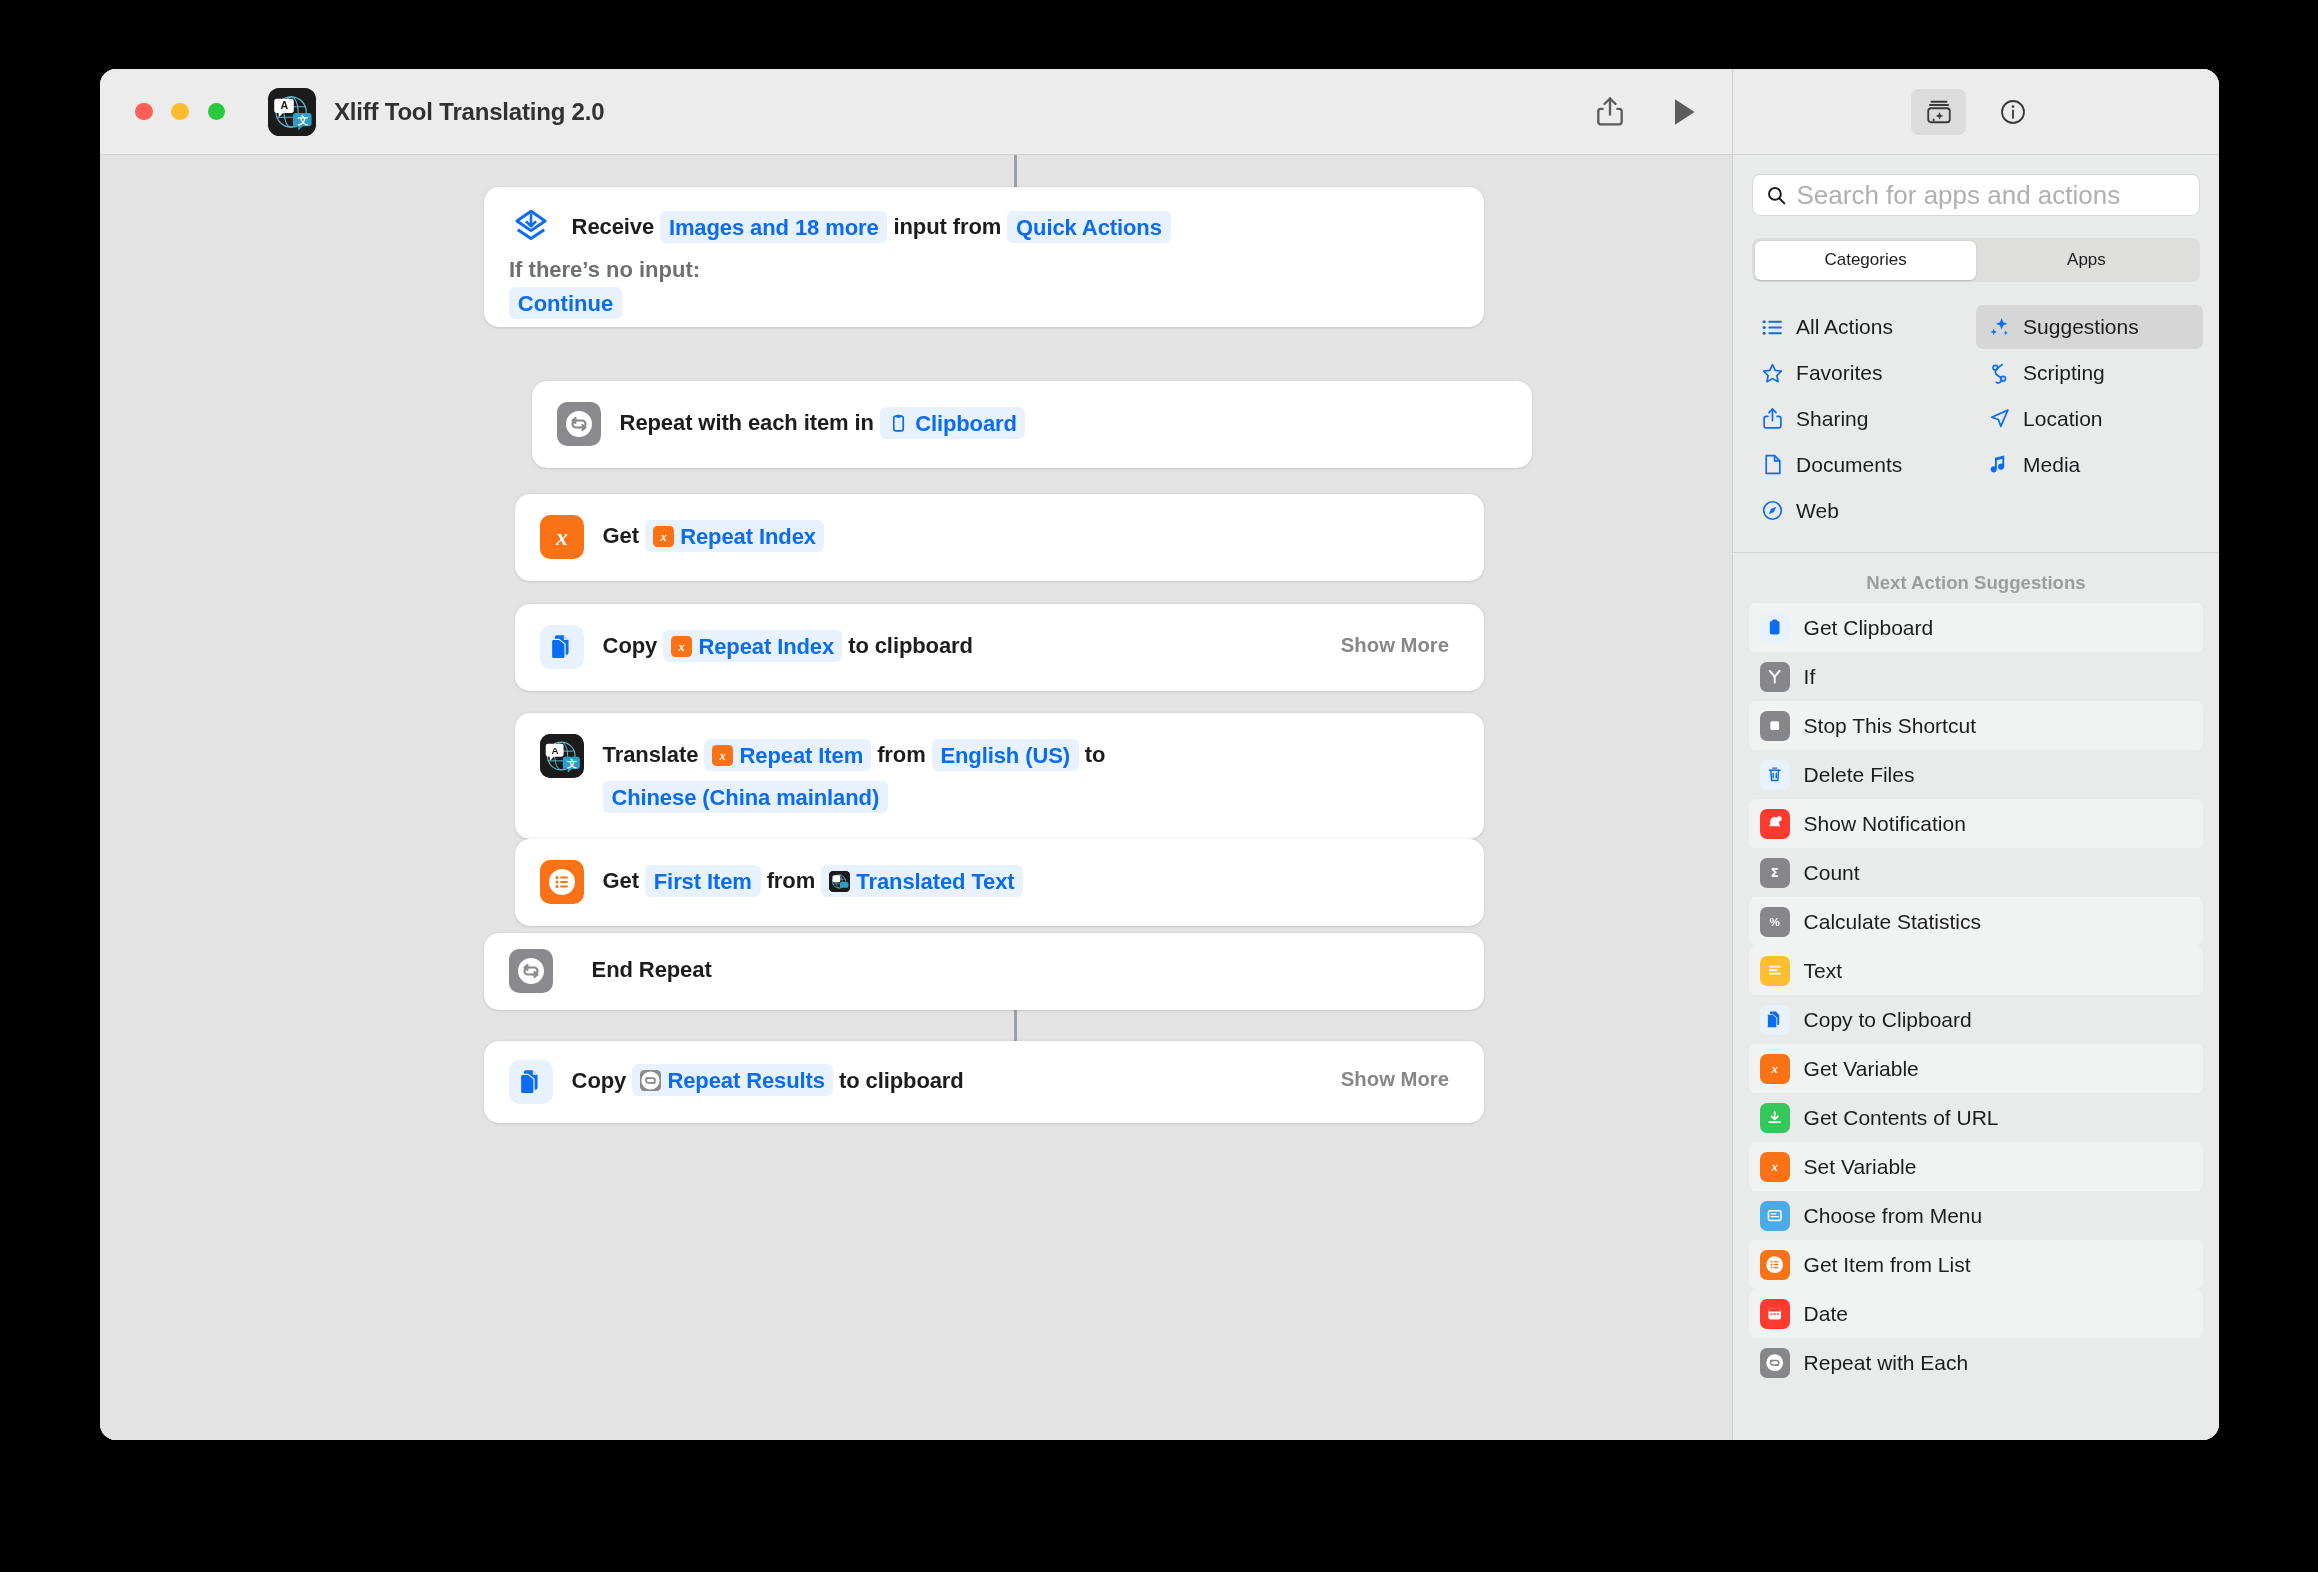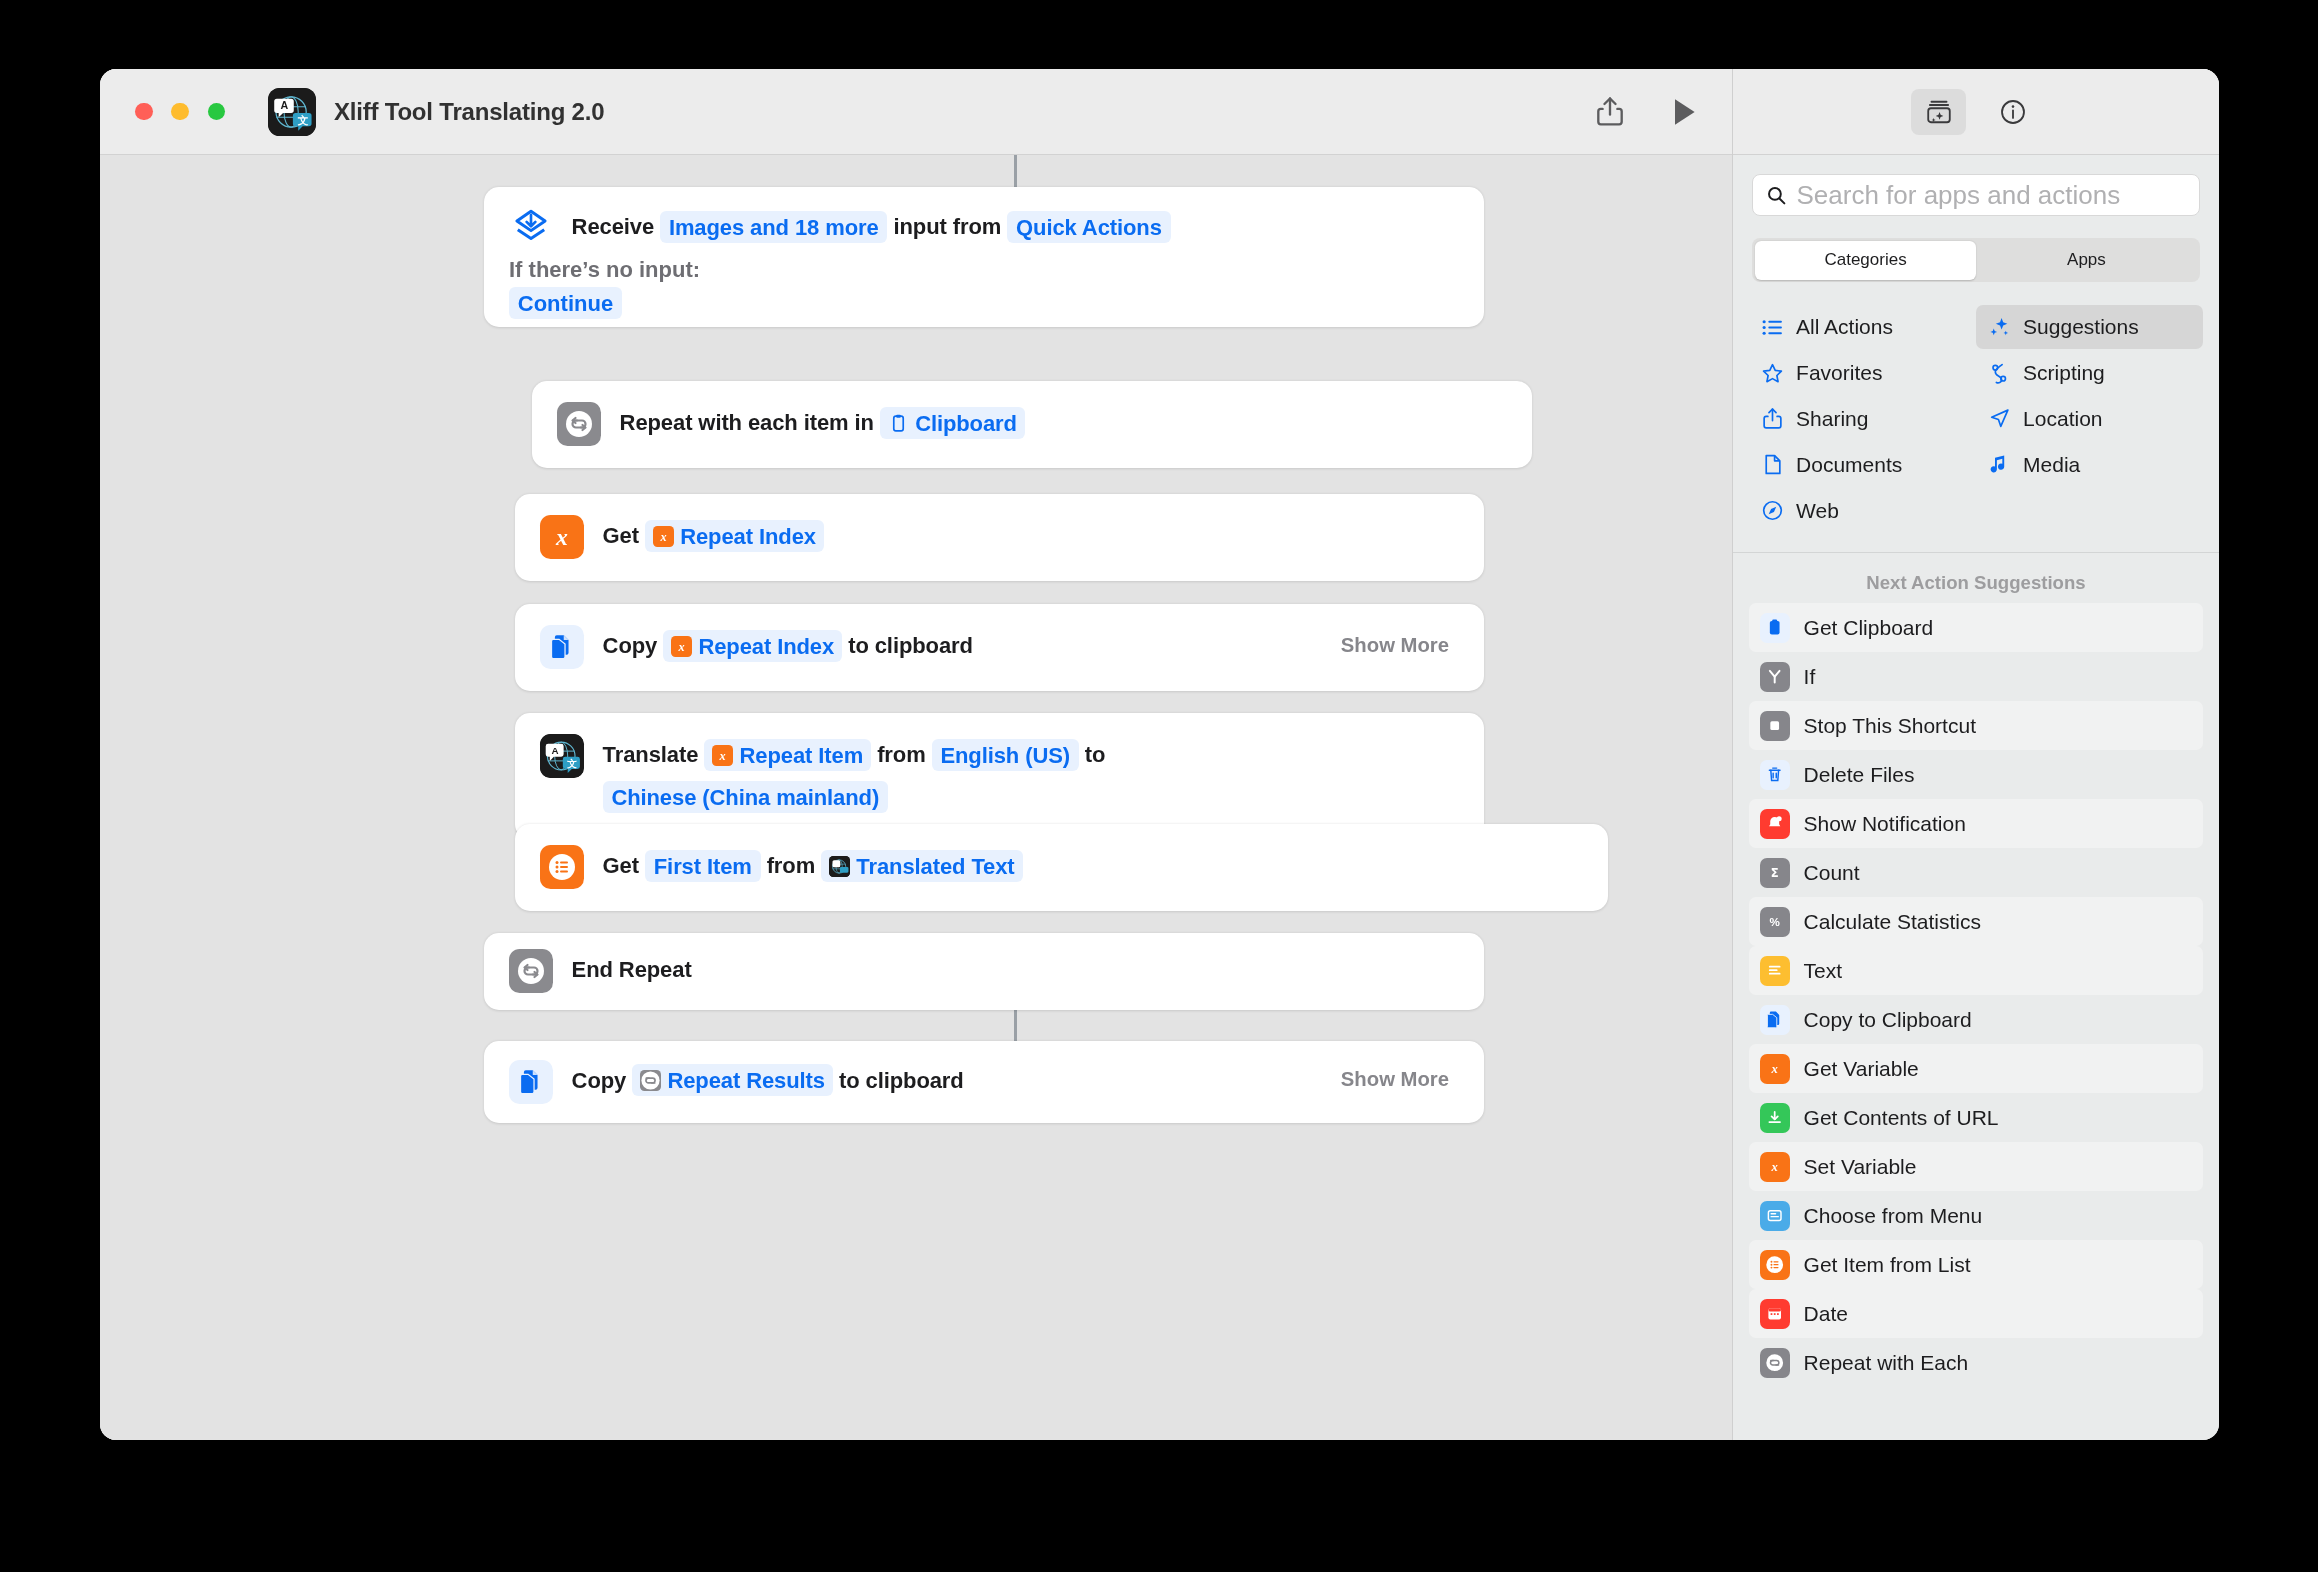--- a/index.html
+++ b/index.html
@@ -388,21 +388,21 @@
                     <text x="12" y="17" font-size="14" font-style="italic" font-weight="700" fill="#fff" text-anchor="middle" font-family="Liberation Serif, serif">x</text>
                   </svg></span><span>Repeat Item</span></span>
             <span class="plain">from</span>
             <span class="tok noicon">English (US)</span>
             <span class="plain">to</span>
             <span class="tok noicon">Chinese (China mainland)</span>
           </div>
         </div>
       </div>
 
-      <div class="action" style="left:415px;top:669px;width:1093px;height:87px;">
+      <div class="action" style="left:415px;top:684px;width:969px;height:87px;">
         <div class="ablock-inner" style="padding:21px 0;">
           <div class="aicon" style="background:#f97316;">
             <svg width="30" height="30" viewBox="0 0 30 30">
               <circle cx="15" cy="15" r="13" fill="#fff"></circle>
               <g fill="#f97316">
                 <circle cx="10" cy="10.5" r="1.5"></circle>
                   <rect x="13" y="9.5" width="8" height="2" rx="1"></rect>
                 <circle cx="10" cy="15" r="1.5"></circle>
                   <rect x="13" y="14" width="8" height="2" rx="1"></rect>
                 <circle cx="10" cy="19.5" r="1.5"></circle>
@@ -420,21 +420,21 @@
                     <ellipse cx="26" cy="27" rx="8" ry="17" fill="none" stroke="#5fb6d0" stroke-width="1.6"></ellipse>
                     <path d="M9.5 21 H42.5 M9.5 33 H42.5" stroke="#5fb6d0" stroke-width="1.6"></path>
                     <rect x="9" y="11" width="20" height="18" rx="4" fill="#fff"></rect>
                     <path d="M31 28 h16 a3 3 0 0 1 3 3 v9 a3 3 0 0 1 -3 3 h-16 a3 3 0 0 1 -3 -3 v-9 a3 3 0 0 1 3 -3z" fill="#2e9ec4"></path>
                   </svg></span><span>Translated Text</span></span>
           </div>
         </div>
       </div>
 
       <div class="action" style="left:384px;top:778px;width:1000px;height:77px;">
-        <div class="ablock-inner" style="padding:16px 0;">
+        <div class="ablock-inner" style="padding:16px 0;gap:20px;">
           <div class="aicon" style="background:#8a8a8e;">
             <svg width="30" height="30" viewBox="0 0 30 30">
               <circle cx="15" cy="15" r="13" fill="#fff"></circle>
               <path d="M9 11.5 h9 a3.5 3.5 0 0 1 0 7 h-1" fill="none" stroke="#8a8a8e" stroke-width="2.2" stroke-linecap="round"></path>
               <path d="M21 18.5 h-9 a3.5 3.5 0 0 1 0 -7 h1" fill="none" stroke="#8a8a8e" stroke-width="2.2" stroke-linecap="round"></path>
               <path d="M11.5 9 L8.5 11.5 L11.5 14" fill="none" stroke="#8a8a8e" stroke-width="2.2" stroke-linecap="round" stroke-linejoin="round"></path>
               <path d="M18.5 16 L21.5 18.5 L18.5 21" fill="none" stroke="#8a8a8e" stroke-width="2.2" stroke-linecap="round" stroke-linejoin="round"></path>
             </svg>
           </div>
           <div class="atext">

